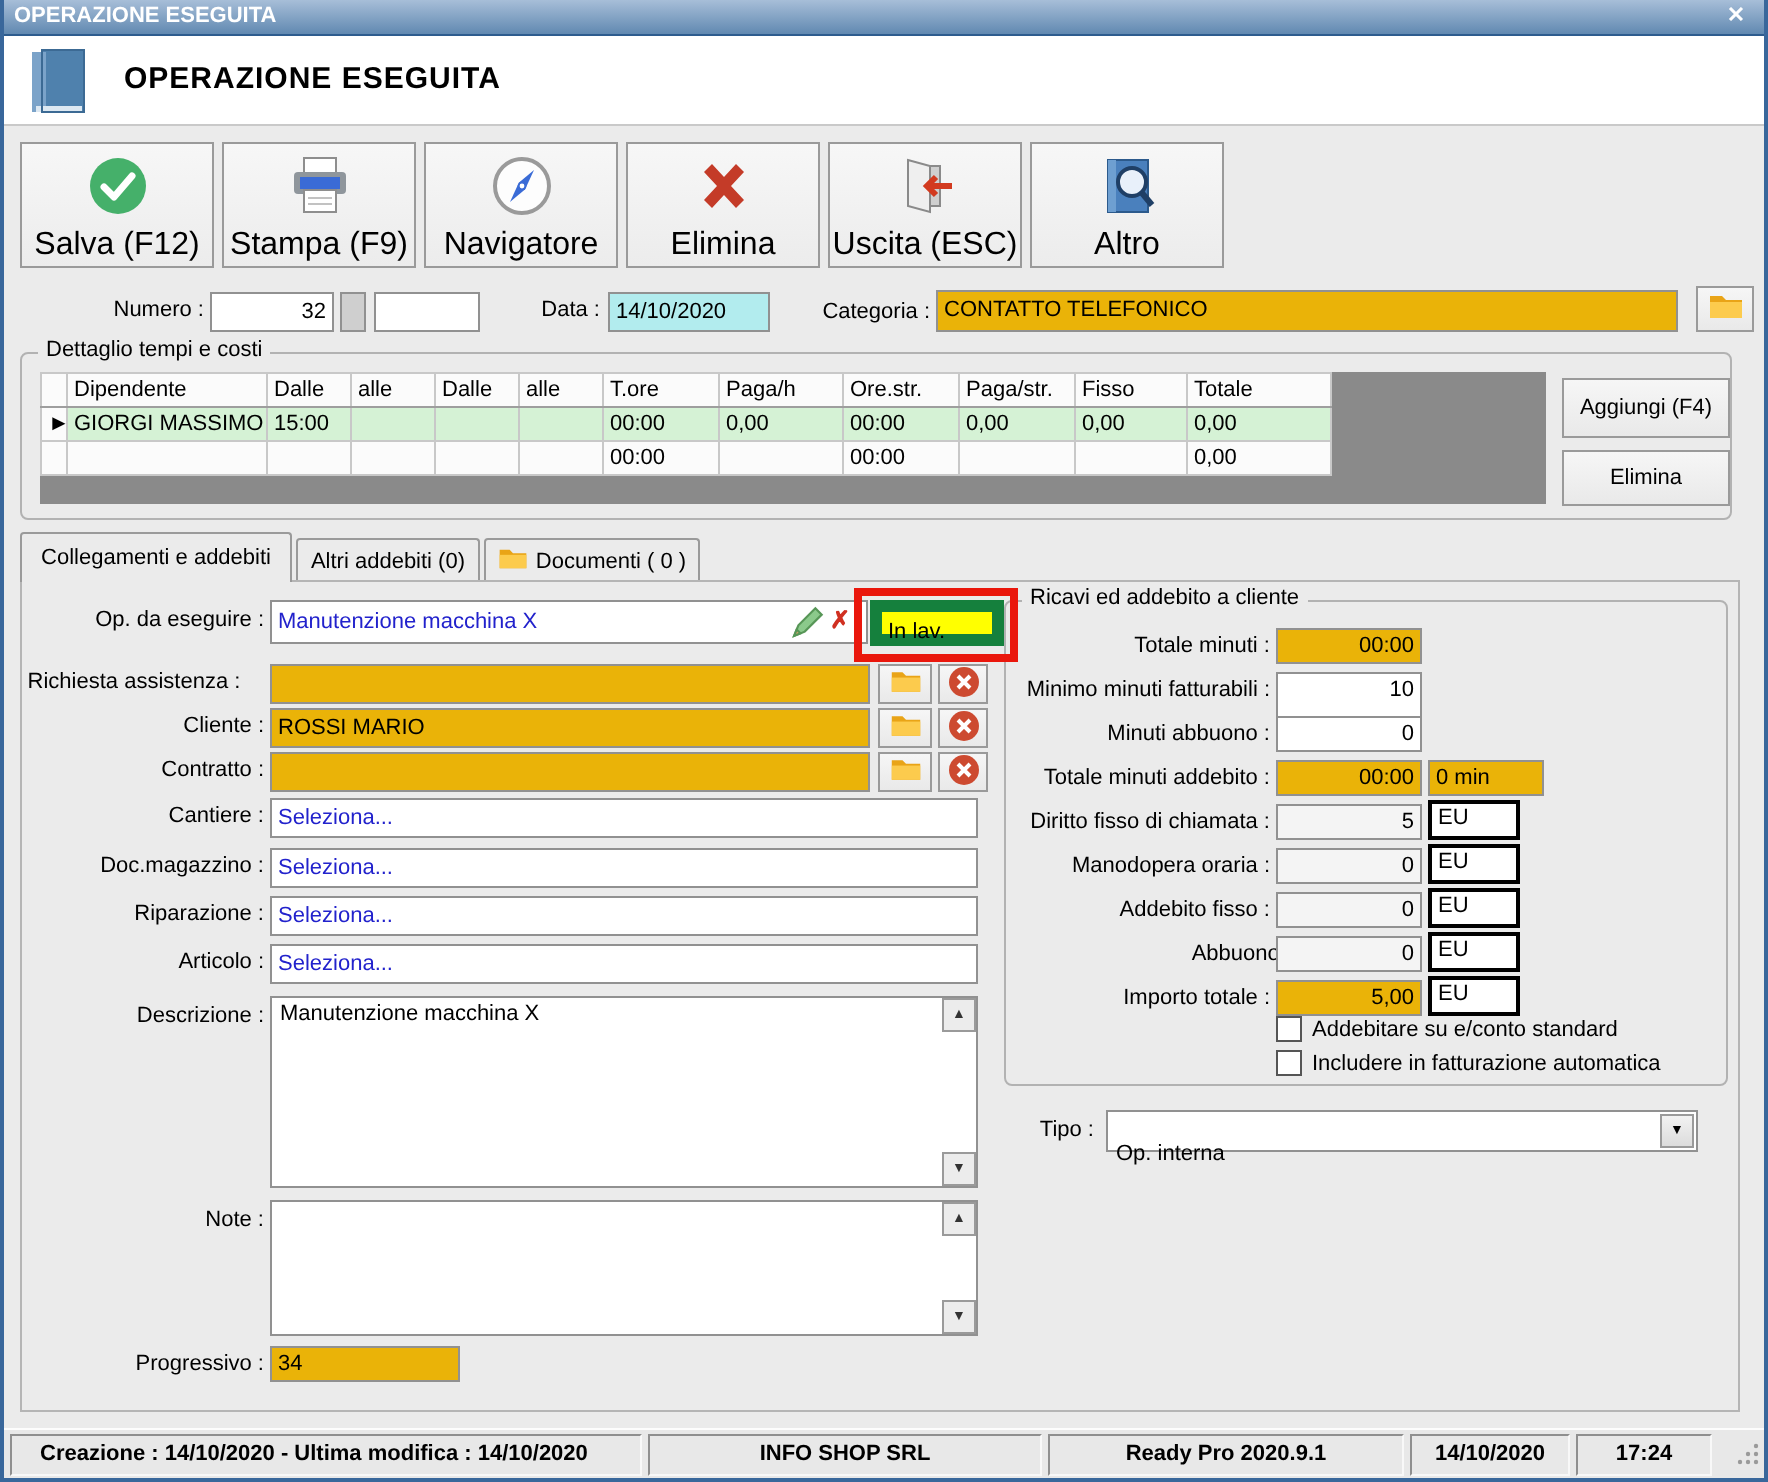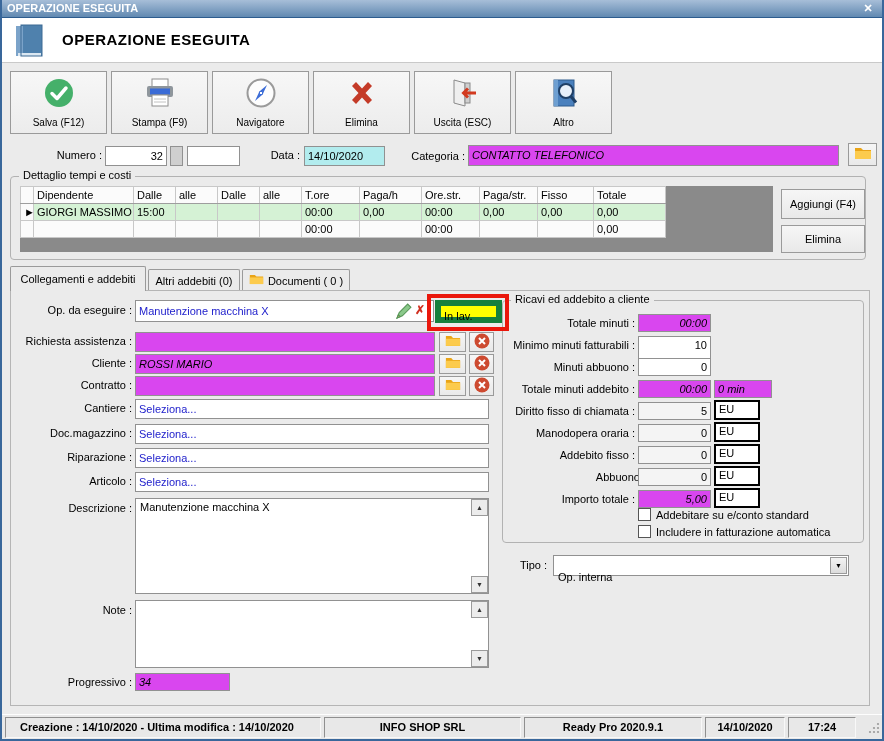--- a/index.html
+++ b/index.html
@@ -17,29 +17,29 @@
   }
   .tb-close { position:absolute; right:6px; top:1px; width:16px; height:15px; text-align:center;
     color:#fff; font-weight:bold; font-size:11px; line-height:15px; cursor:pointer; }
   .header { position:absolute; left:0; top:18px; right:0; height:45px; background:#fff; border-bottom:1px solid #c9c9c9; }
   .h-book { position:absolute; left:12px; top:5px; }
   .h-title { position:absolute; left:60px; top:13px; font-size:15px; font-weight:bold; letter-spacing:0.5px; }
   .toolbar { position:absolute; left:0; top:64px; right:0; height:78px; padding:7px 0 0 8px; display:flex; gap:4px; }
   .tbtn {
     width:97px; height:63px; background:linear-gradient(#f7f7f7,#ececec);
     border:1px solid #9a9a9a; display:flex; flex-direction:column; align-items:center;
-    justify-content:space-between; padding:5px 0 5px; font-family:inherit; font-size:10px; cursor:pointer;
+    justify-content:space-between; padding:5px 0 5px; font-family:inherit; font-size:16px; cursor:pointer;
   }
   .lbl { position:absolute; text-align:right; white-space:nowrap; }
   .lbl-l { position:absolute; text-align:left; white-space:nowrap; }
   .fld {
     position:absolute; background:#fff; border:1px solid #919191;
     padding:0 3px; overflow:hidden; white-space:nowrap;
   }
-  .ro { background:#d946ef;font-style:italic; }
+  .ro { background:#eab308; }
   .num { text-align:right; }
   .link { color:#2222cc; }
   .groupbox { position:absolute; border:1px solid #b2b2b2; border-radius:4px; }
   .legend { position:absolute; top:-8px; left:8px; background:#ebebeb; padding:0 4px; white-space:nowrap; }
   .gridwrap { position:absolute; background:#8a8a8a; }
   table.grid { border-collapse:collapse; table-layout:fixed; background:#fbfbfb; border:1px solid #9a9a9a; }
   table.grid th, table.grid td {
     border:1px solid #c8c8c8; height:17px; font-weight:normal; font-size:11px;
     padding:0 3px; overflow:hidden; white-space:nowrap; text-align:left;
   }
@@ -254,21 +254,21 @@
   <span class="lbl" style="left:0;top:304px;width:130px;">Op. da eseguire :</span>
   <span class="fld link" style="left:133px;top:300px;width:299px;height:22px;line-height:20px;padding-right:40px;">Manutenzione macchina X</span>
   <span style="position:absolute;left:394px;top:302px;z-index:2;"><svg width="17" height="17" viewBox="0 0 16 16">
         <path d="M1 15 L3 10 L11 2 L14 5 L6 13 Z" fill="#8bc98b" stroke="#579657"></path>
         <path d="M2.2 12 L4 13.8 L1 15 Z" fill="#caa36a" stroke="#579657"></path>
       </svg></span>
   <span style="position:absolute;left:413px;top:303px;color:#d03021;font-weight:bold;font-size:12px;z-index:2;">✗</span>
   <span class="yellowbox" style="left:433px;top:300px;width:67px;height:23px;">In lav.</span>
   <div class="redrect" style="left:425px;top:294px;width:82px;height:37px;"></div>
 
-  <span class="lbl" style="left:0;top:335px;width:130px;">Richiesta assistenza :</span>
+  <span class="lbl" style="left:0;top:335px;width:130px;text-align:center;">Richiesta assistenza :</span>
   <span class="fld ro" style="left:133px;top:332px;width:300px;height:20px;line-height:18px;"></span>
   <span class="iconbtn" style="left:437px;top:332px;width:27px;height:20px;">
       <span><svg width="16" height="12" viewBox="0 0 18 13">
           <path d="M1 1 h6 l2 2 h8 v9 H1 Z" fill="#e9a417"></path>
           <path d="M1 4 h16 v8 H1 Z" fill="#fccb4d"></path>
         </svg></span>
     </span>
   <span class="iconbtn" style="left:467px;top:332px;width:25px;height:20px;">
       <span><svg width="16" height="16" viewBox="0 0 16 16">
           <circle cx="8" cy="8" r="7.5" fill="#cd4a30"></circle>

